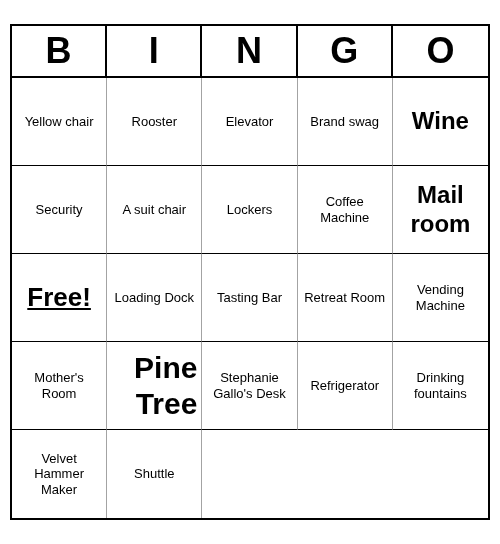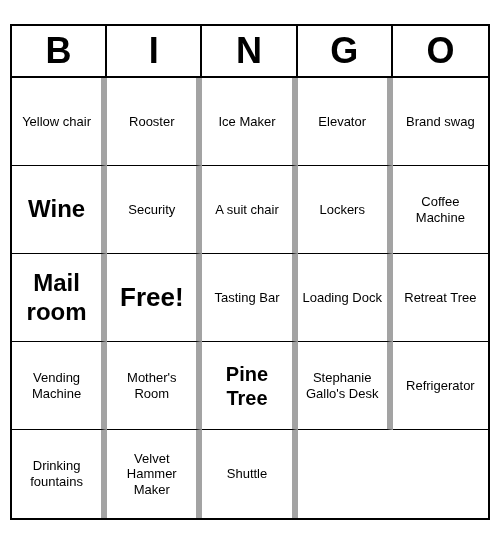--- a/index.html
+++ b/index.html
@@ -41,21 +41,21 @@
       border-right: none;
     }
 
     .bingo-grid {
       display: grid;
       grid-template-columns: repeat(5, 1fr);
       grid-template-rows: repeat(5, 1fr);
     }
 
     .bingo-cell {
-      border-right: 6px solid #a3a3a3;
+      border-right: 1px solid #a3a3a3;
       border-bottom: 1px solid #000;
       display: flex;
       align-items: center;
       justify-content: center;
       text-align: center;
       min-height: 88px;
       padding: 4px;
       position: relative;
     }
 
@@ -73,47 +73,46 @@
     }
 
     .bingo-cell.large-text span {
       font-size: 24px;
       font-weight: bold;
     }
 
     .bingo-cell.free-cell span {
       font-size: 26px;
       font-weight: bold;
+      text-decoration: underline;
     }
 
     .bingo-cell.pine-tree span {
-      font-size: 20px;
+      font-size: 30px;
       font-weight: bold;
+      text-align: right;
     }
   </style>
 </head>
 <body>
 
 <div class="bingo-card">
   <div class="bingo-header">
   <div class="bingo-header-cell">B</div>
       <div class="bingo-header-cell">I</div>
       <div class="bingo-header-cell">N</div>
       <div class="bingo-header-cell">G</div>
       <div class="bingo-header-cell">O</div>
     </div>
   <div class="bingo-grid">
   <div class="bingo-cell">
         <span>Yellow chair</span>
       </div>
       <div class="bingo-cell">
         <span>Rooster</span>
-      </div>
-      <div class="bingo-cell">
-        <span>Ice Maker</span>
       </div>
       <div class="bingo-cell">
         <span>Elevator</span>
       </div>
       <div class="bingo-cell">
         <span>Brand swag</span>
       </div>
       <div class="bingo-cell large-text">
         <span>Wine</span>
       </div>
@@ -129,27 +128,27 @@
       <div class="bingo-cell">
         <span>Coffee Machine</span>
       </div>
       <div class="bingo-cell large-text">
         <span>Mail room</span>
       </div>
       <div class="bingo-cell free-cell">
         <span>Free!</span>
       </div>
       <div class="bingo-cell">
+        <span>Loading Dock</span>
+      </div>
+      <div class="bingo-cell">
         <span>Tasting Bar</span>
       </div>
       <div class="bingo-cell">
-        <span>Loading Dock</span>
-      </div>
-      <div class="bingo-cell">
-        <span>Retreat Tree</span>
+        <span>Retreat Room</span>
       </div>
       <div class="bingo-cell">
         <span>Vending Machine</span>
       </div>
       <div class="bingo-cell">
         <span>Mother's Room</span>
       </div>
       <div class="bingo-cell pine-tree">
         <span>Pine Tree</span>
       </div>

